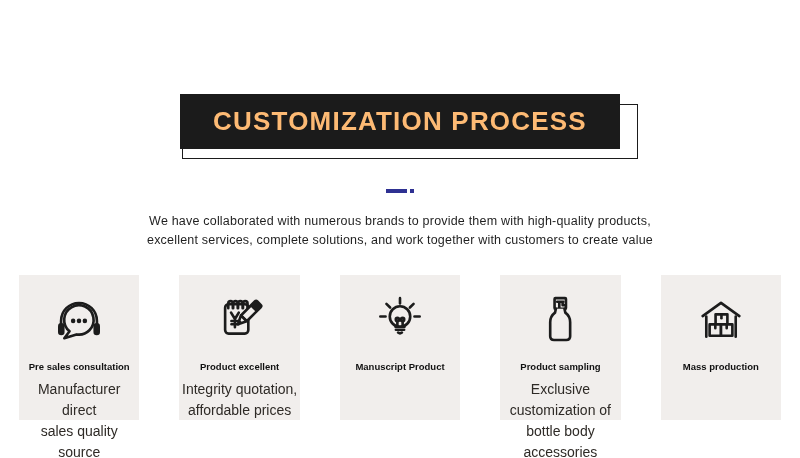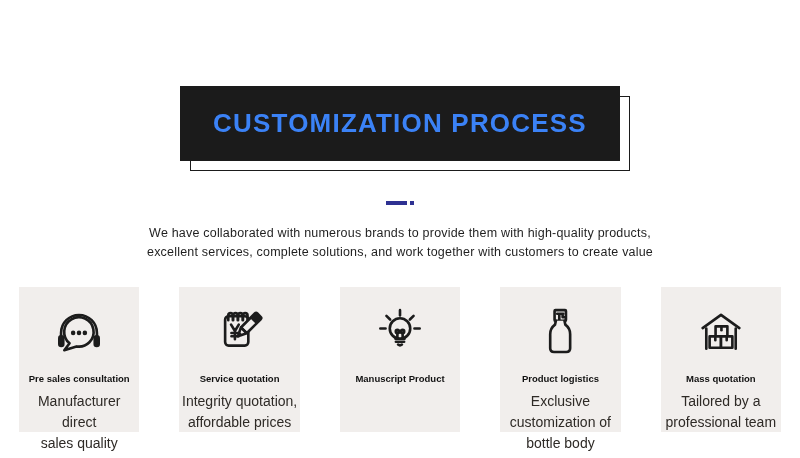--- a/index.html
+++ b/index.html
@@ -13,23 +13,23 @@
   html,body{margin:0;padding:0;}
   body{
     width:800px;height:458px;background:#ffffff;overflow:hidden;
     font-family:"Liberation Sans","DejaVu Sans",sans-serif;color:var(--text);
   }
   .page{position:relative;width:800px;height:458px;padding-top:86px;}
 
   
   .title-wrap{position:relative;width:max-content;margin:0 auto;}
   .banner{
-    position:relative;z-index:1;margin:0;background:var(--banner-bg);color:#3b82f6;
+    position:relative;z-index:1;margin:8px;background:var(--banner-bg);color:#fdba74;
     font-size:26px;font-weight:bold;letter-spacing:1.2px;line-height:1.1;
-    padding:23px 33px;white-space:nowrap;
+    padding:13px 33px;white-space:nowrap;
   }
   .banner-outline{
     position:absolute;z-index:0;left:10px;top:10px;width:100%;height:100%;
     border:1.5px solid var(--banner-bg);
   }
 
   
   .accent{display:flex;justify-content:center;align-items:center;gap:3px;margin-top:40px;}
   .accent-dash{width:21px;height:4px;background:var(--accent);}
   .accent-dot{width:4px;height:4px;background:var(--accent);}
@@ -101,21 +101,21 @@
           <path class="s" stroke-width="2.6" d="M18.6 18.5 V13 A2.6 2.6 0 0 1 23.8 13 V18.5 M24.2 18.5 V13 A2.6 2.6 0 0 1 29.4 13 V18.5 M29.8 18.5 V13 A2.6 2.6 0 0 1 35 13 V18.5 M35.4 18.5 V13 A2.6 2.6 0 0 1 40.6 13 V18.5"></path>
           <path class="s" stroke-width="2.8" d="M21.8 23.5 L26.2 30.8 M30.6 23.5 L26.2 30.8 M26.2 30.8 V40.2 M22.2 33.2 H30.2 M22.2 36.8 H30.2"></path>
           <g transform="rotate(45 38.5 28)">
             <rect class="sf" x="33.8" y="6.5" width="9.4" height="24.5" rx="2"></rect>
             <rect class="f" x="33.8" y="6.5" width="9.4" height="9.5" rx="2"></rect>
             <path class="sf" stroke-width="2.5" d="M33.8 31 L43.2 31 L38.5 40.5 Z"></path>
             <path class="f" d="M36.2 35.6 L40.8 35.6 L38.5 40.5 Z"></path>
           </g>
         </svg>
       </div>
-      <h3 class="card-title">Service quotation</h3>
+      <h3 class="card-title">Product excellent</h3>
       <p class="card-desc pre-line">Integrity quotation,
 affordable prices</p>
     </div>
 
     <div class="card">
       <div class="icon">
         <svg viewBox="0 0 64 64" aria-hidden="true">
           <path class="s" stroke-width="2.7" d="M9.5 28 H15.5 M48.5 28 H54.5 M32 7 V13 M16.5 13.5 L20.7 17.7 M47.5 13.5 L43.3 17.7"></path>
           <circle class="sf" cx="32" cy="28" r="11.7"></circle>
           <path class="s" stroke-width="2.4" d="M29 33 V39.5 M35 33 V39.5"></path>
@@ -129,37 +129,35 @@
     </div>
 
     <div class="card">
       <div class="icon">
         <svg viewBox="0 0 64 64" aria-hidden="true">
           <rect class="sf" x="25.8" y="7" width="13" height="12.2" rx="1"></rect>
           <path class="s" stroke-width="2.3" d="M28.8 11.2 H35.8 M31.2 11.2 V19 M35 11.2 V15.2 M35 15.2 H38"></path>
           <path class="sf" stroke-width="3.2" d="M27.3 19.2 L26.3 23.6 Q20.8 27.8 20.8 34.5 L20.8 50.5 Q20.8 54.8 25.2 54.8 L39.2 54.8 Q43.6 54.8 43.6 50.5 L43.6 34.5 Q43.6 27.8 38.1 23.6 L37.1 19.2"></path>
         </svg>
       </div>
-      <h3 class="card-title">Product logistics</h3>
+      <h3 class="card-title">Product sampling</h3>
       <p class="card-desc pre-line">Exclusive customization of
 bottle body accessories</p>
     </div>
 
     <div class="card">
       <div class="icon">
         <svg viewBox="0 0 64 64" aria-hidden="true">
           <path class="s" stroke-width="4.4" d="M11 27.5 L32 12.5 L53 27.5"></path>
           <path class="s" stroke-width="3.4" d="M15.2 28 V51 M48.8 28 V51"></path>
           <rect class="sf" x="25.8" y="25.5" width="13.5" height="11.5"></rect>
           <path class="s" stroke-width="2.6" d="M32.5 25.5 V30"></path>
           <rect class="sf" x="19" y="37" width="13" height="13"></rect>
           <rect class="sf" x="32" y="37" width="13" height="13"></rect>
           <path class="s" stroke-width="2.6" d="M25.5 37 V41.3 M38.5 37 V41.3"></path>
         </svg>
       </div>
-      <h3 class="card-title">Mass quotation</h3>
-      <p class="card-desc pre-line">Tailored by a
-professional team</p>
+      <h3 class="card-title">Mass production</h3>
     </div>
 
 
   </div>
 </div>
 
 </body></html>

